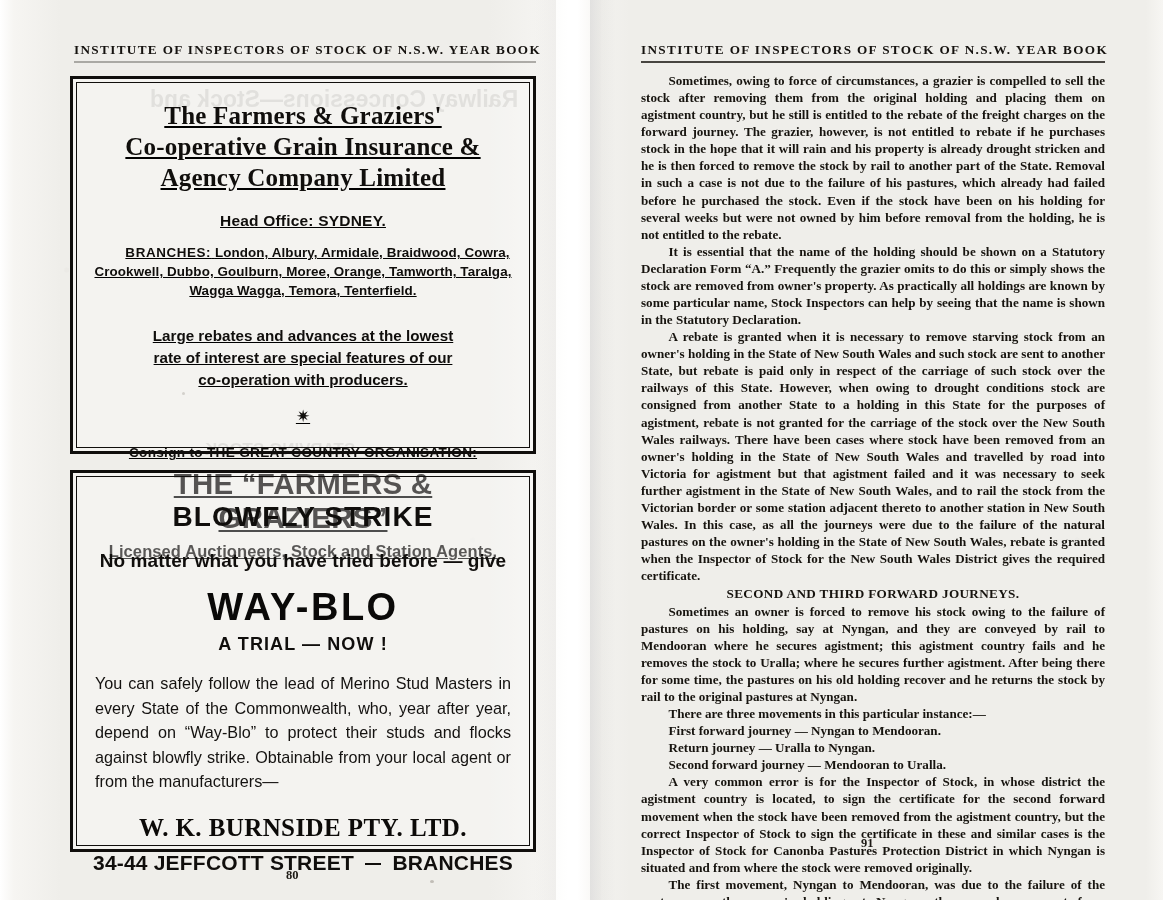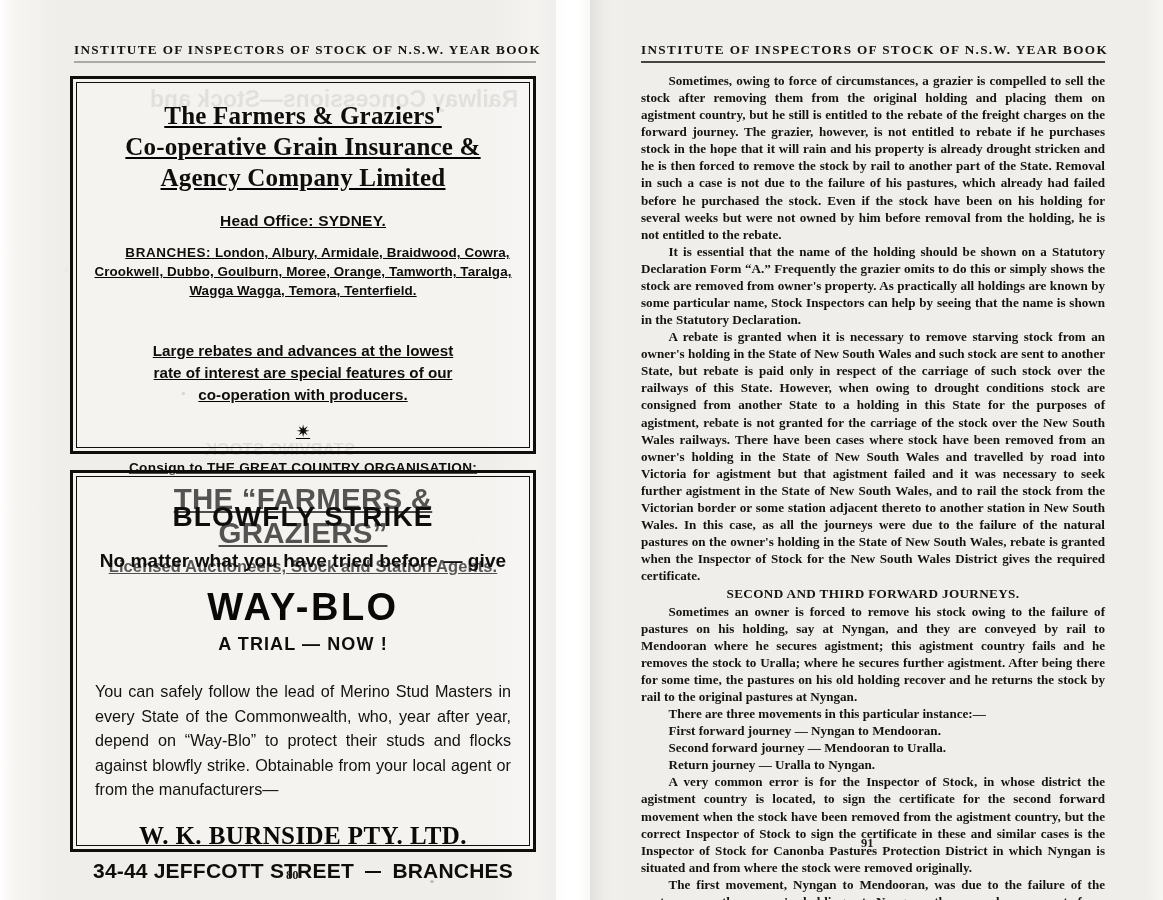--- a/index.html
+++ b/index.html
@@ -161,21 +161,21 @@
     letter-spacing: 0.1px;
   }
   .fg-branches .lbl { letter-spacing: 0.6px; padding-left: 29px; }
   .fg-rebates {
     text-align: center;
     font-family: "Liberation Sans", sans-serif;
     font-weight: bold;
     font-size: 15.2px;
     line-height: 1.45;
     color: #100e0c;
-    margin-top: 40px;
+    margin-top: 25px;
   }
   .fg-star {
     text-align: center;
     font-size: 17px;
     color: #100e0c;
     margin-top: 17px;
     line-height: 1;
     font-family: "DejaVu Sans", sans-serif;
   }
   .fg-consign {
@@ -242,21 +242,21 @@
     font-size: 18px;
     color: #100e0c;
     letter-spacing: 1.1px;
     margin-top: 6px;
   }
   .wb-body {
     font-family: "Liberation Sans", sans-serif;
     font-size: 16.2px;
     line-height: 1.52;
     color: #141210;
-    margin-top: 24px;
+    margin-top: 16px;
     text-align: justify;
     padding: 0 4px;
   }
   .wb-company {
     text-align: center;
     font-family: "Liberation Serif", serif;
     font-weight: bold;
     font-size: 25px;
     color: #0c0a08;
     letter-spacing: 0.4px;
@@ -412,22 +412,22 @@
     <p>Sometimes, owing to force of circumstances, a grazier is compelled to sell the stock after removing them from the original holding and placing them on agistment country, but he still is entitled to the rebate of the freight charges on the forward journey.  The grazier, however, is not entitled to rebate if he purchases stock in the hope that it will rain and his property is already drought stricken and he is then forced to remove the stock by rail to another part of the State.  Removal in such a case is not due to the failure of his pastures, which already had failed before he purchased the stock.  Even if the stock have been on his holding for several weeks but were not owned by him before removal from the holding, he is not entitled to the rebate.</p>
     <p>It is essential that the name of the holding should be shown on a Statutory Declaration Form “A.”  Frequently the grazier omits to do this or simply shows the stock are removed from owner's property.  As practically all holdings are known by some particular name, Stock Inspectors can help by seeing that the name is shown in the Statutory Declaration.</p>
     <p>A rebate is granted when it is necessary to remove starving stock from an owner's holding in the State of New South Wales and such stock are sent to another State, but rebate is paid only in respect of the carriage of such stock over the railways of this State.  However, when owing to drought conditions stock are consigned from another State to a holding in this State for the purposes of agistment, rebate is not granted for the carriage of the stock over the New South Wales railways.  There have been cases where stock have been removed from an owner's holding in the State of New South Wales and travelled by road into Victoria for agistment but that agistment failed and it was necessary to seek further agistment in the State of New South Wales, and to rail the stock from the Victorian border or some station adjacent thereto to another station in New South Wales.  In this case, as all the journeys were due to the failure of the natural pastures on the owner's holding in the State of New South Wales, rebate is granted when the Inspector of Stock for the New South Wales District gives the required certificate.</p>
 
     <p class="sec-head">SECOND AND THIRD FORWARD JOURNEYS.</p>
 
     <p>Sometimes an owner is forced to remove his stock owing to the failure of pastures on his holding, say at Nyngan, and they are conveyed by rail to Mendooran where he secures agistment; this agistment country fails and he removes the stock to Uralla; where he secures further agistment.  After being there for some time, the pastures on his old holding recover and he returns the stock by rail to the original pastures at Nyngan.</p>
 
     <p class="listline">There are three movements in this particular instance:—</p>
     <p class="listline">First forward journey — Nyngan to Mendooran.</p>
+    <p class="listline">Return journey — Uralla to Nyngan.</p>
     <p class="listline">Second forward journey — Mendooran to Uralla.</p>
-    <p class="listline">Return journey — Uralla to Nyngan.</p>
 
     <p>A very common error is for the Inspector of Stock, in whose district the agistment country is located, to sign the certificate for the second forward movement when the stock have been removed from the agistment country, but the correct Inspector of Stock to sign the certificate in these and similar cases is the Inspector of Stock for Canonba Pastures Protection District in which Nyngan is situated and from where the stock were removed originally.</p>
     <p>The first movement, Nyngan to Mendooran, was due to the failure of the pastures on the owner's holding at Nyngan; the second movement from Mendooran to Uralla also is considered to be due to the failure of the pastures on the original holding, and even if there were a third and fourth forward movement all these movements would be still attributed to the failure of the pastures on the owner's original</p>
 
   </div>
 
   <div class="folio folio-right">91</div>
 
 </div>
 

